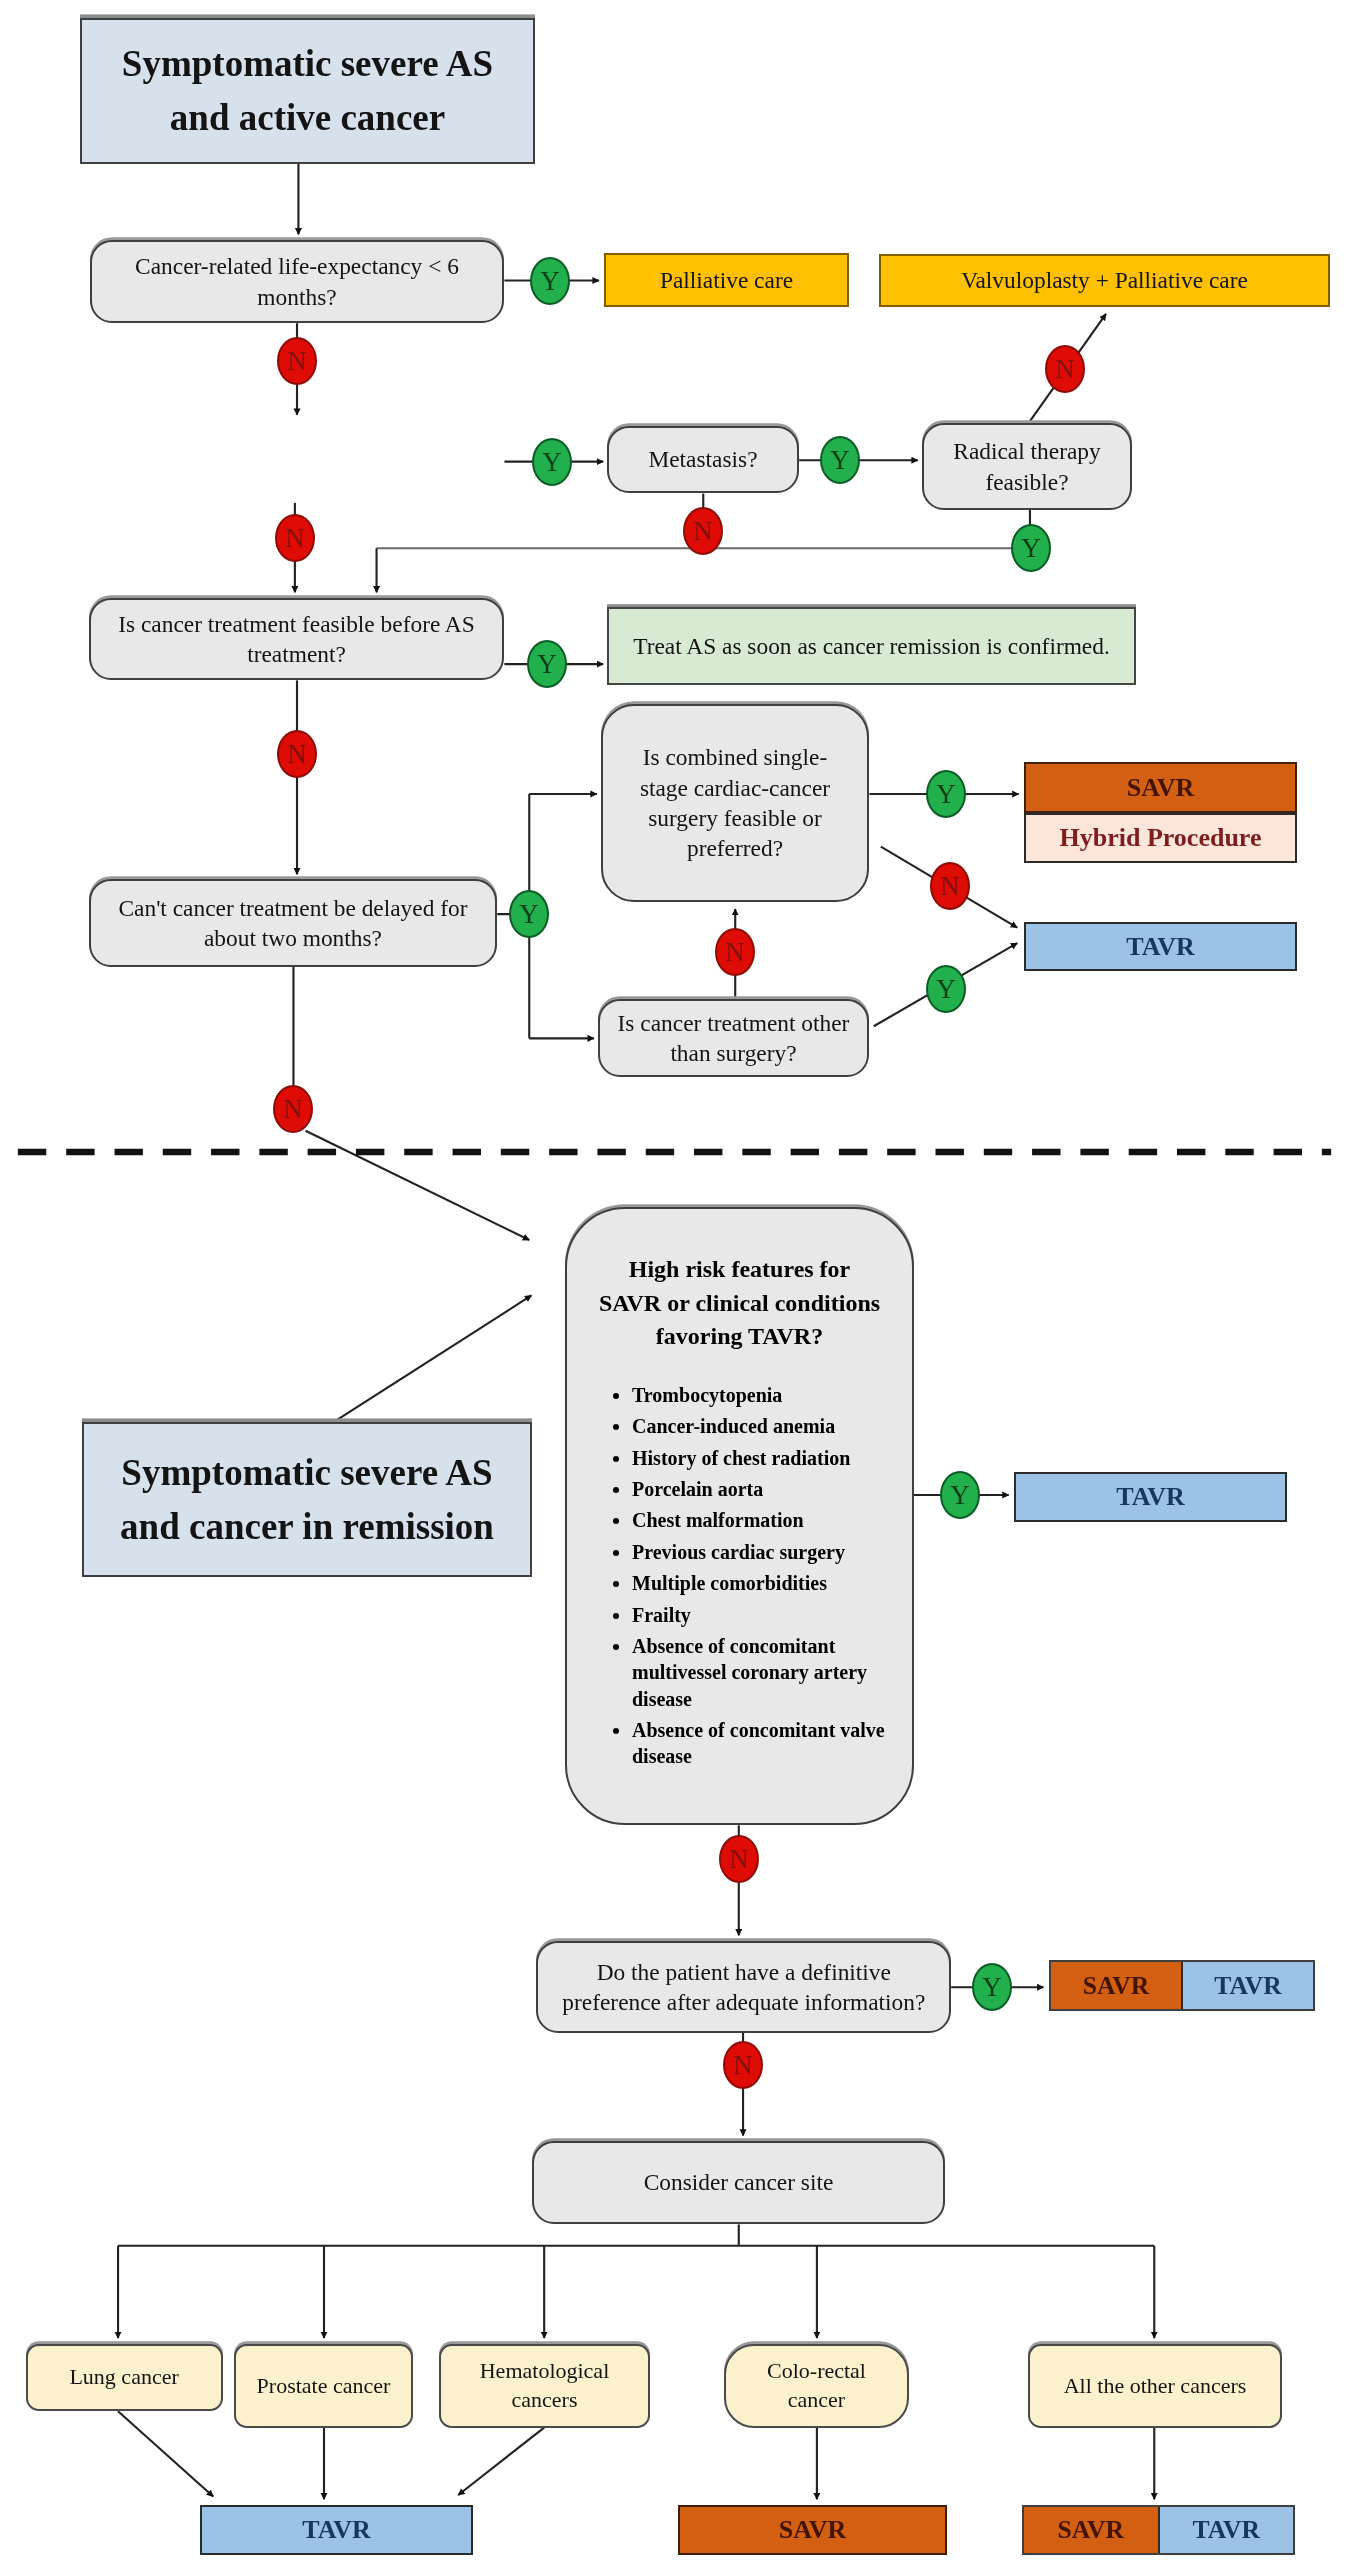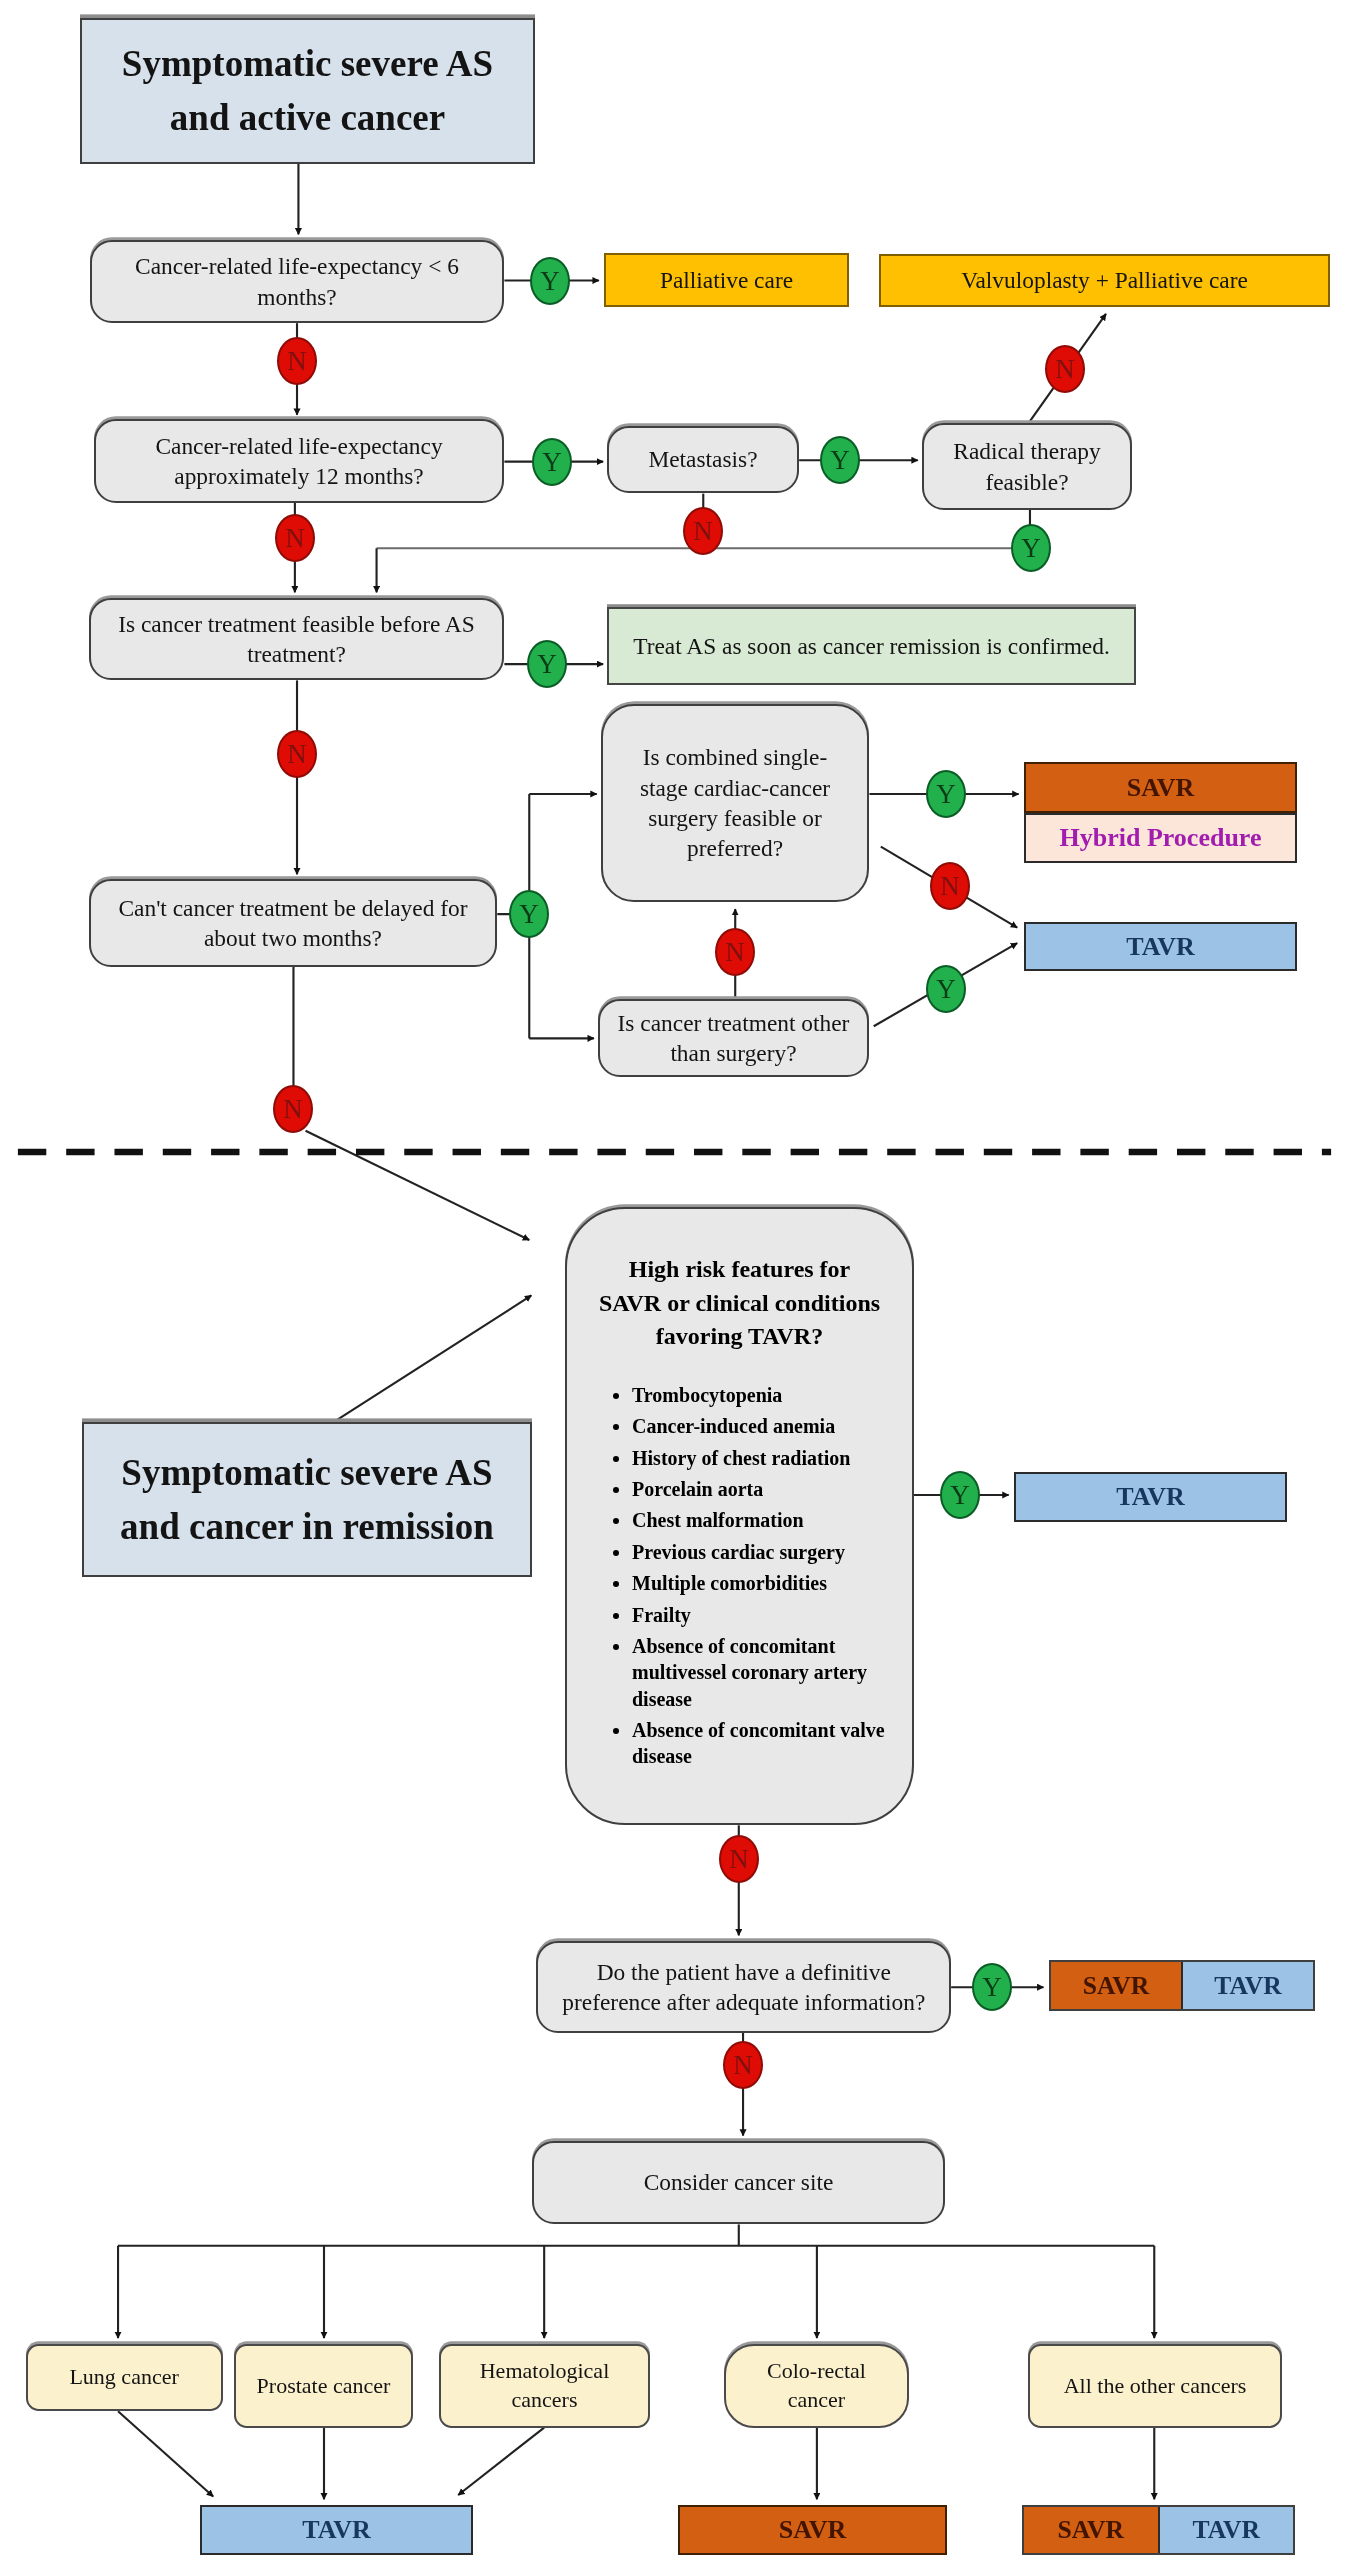--- a/index.html
+++ b/index.html
@@ -10,21 +10,21 @@
         text-align:center;color:#141414;border:2.1px solid #3f3f3f;background:#e9e8e8;
         font-size:23.4px;line-height:1.3;padding:2.8px 11.4px;}
   .q{border-radius:22px;box-shadow:0 -2.8px 0 #999;}
   .round-lg{border-radius:33px;}
   .title-box{background:#d7e1eb;border-width:2.8px;font-weight:bold;font-size:37px;line-height:1.45;
              box-shadow:0 -3.6px 0 #8d8d8d;}
   .amber{background:#fec000;border-color:#7f5f00;}
   .green-info{background:#d9ead4;border-color:#454545;box-shadow:0 -2.8px 0 #8d8d8d;}
   .savr{background:#d35f12;border-color:#3f2000;color:#431400;font-weight:bold;font-size:26px;}
   .tavr{background:#9cc3e5;border-color:#2b2b2b;color:#17375e;font-weight:bold;font-size:26px;}
-  .hybrid{background:#fce6d9;border-color:#2b2b2b;color:#a21caf;font-weight:bold;font-size:26px;}
+  .hybrid{background:#fce6d9;border-color:#2b2b2b;color:#7f1d1d;font-weight:bold;font-size:26px;}
   .cream{background:#fcf1cd;border-color:#4a4a4a;border-radius:12.8px;font-size:22px;box-shadow:0 -2.8px 0 #999;}
   .bigbox{position:absolute;box-sizing:border-box;background:#e9e8e8;border:2.1px solid #3f3f3f;
           border-radius:60px;box-shadow:0 -2.8px 0 #999;}
   .bigbox .bb-title{font-weight:bold;font-size:24px;line-height:1.4;text-align:center;margin:44px 28px 28px 28px;}
   .bigbox ul{margin:0 21px 0 0;padding-left:65px;font-size:20px;line-height:1.32;text-align:left;}
   .bigbox li{margin-bottom:5px;font-weight:bold;}
   .badge{position:absolute;width:36px;height:44px;border-radius:50%;display:flex;align-items:center;
          justify-content:center;font-size:27px;border:2.1px solid;transform:translate(-50%,-50%);z-index:5;}
   .yes{background:#21b04b;border-color:#0b5d26;color:#0c3b18;}
   .no{background:#df0c05;border-color:#8f0b06;color:#7e100d;}
@@ -89,21 +89,20 @@
     </g>
   </svg>
 
   <div class="node title-box" style="left:80px;top:18px;width:455px;height:146px;">Symptomatic severe AS and active cancer</div>
   <div class="node title-box" style="left:82px;top:1422px;width:450px;height:155px;">Symptomatic severe AS and cancer in remission</div>
 
   <div class="node q" style="left:90px;top:240px;width:414px;height:83px;">Cancer-related life-expectancy &lt; 6 months?</div>
   <div class="node amber" style="left:604px;top:253px;width:245px;height:54px;">Palliative care</div>
   <div class="node amber" style="left:879px;top:254px;width:451px;height:53px;">Valvuloplasty + Palliative care</div>
 
-  <div class="node q" style="left:94px;top:419px;width:410px;height:84px;">Cancer-related life-expectancy approximately 12 months?</div>
   <div class="node q" style="left:607px;top:426px;width:192px;height:67px;">Metastasis?</div>
   <div class="node q" style="left:922px;top:423px;width:210px;height:87px;">Radical therapy feasible?</div>
 
   <div class="node q" style="left:89px;top:598px;width:415px;height:82px;">Is cancer treatment feasible before AS treatment?</div>
   <div class="node green-info" style="left:607px;top:607px;width:529px;height:78px;">Treat AS as soon as cancer remission is confirmed.</div>
 
   <div class="node q" style="left:89px;top:879px;width:408px;height:88px;">Can't cancer treatment be delayed for about two months?</div>
   <div class="node q round-lg" style="left:601px;top:704px;width:268px;height:198px;padding:24px 24px;">Is combined single-stage cardiac-cancer surgery feasible or preferred?</div>
   <div class="node savr" style="left:1024px;top:762px;width:273px;height:51px;">SAVR</div>
   <div class="node hybrid" style="left:1024px;top:813px;width:273px;height:50px;">Hybrid Procedure</div>

